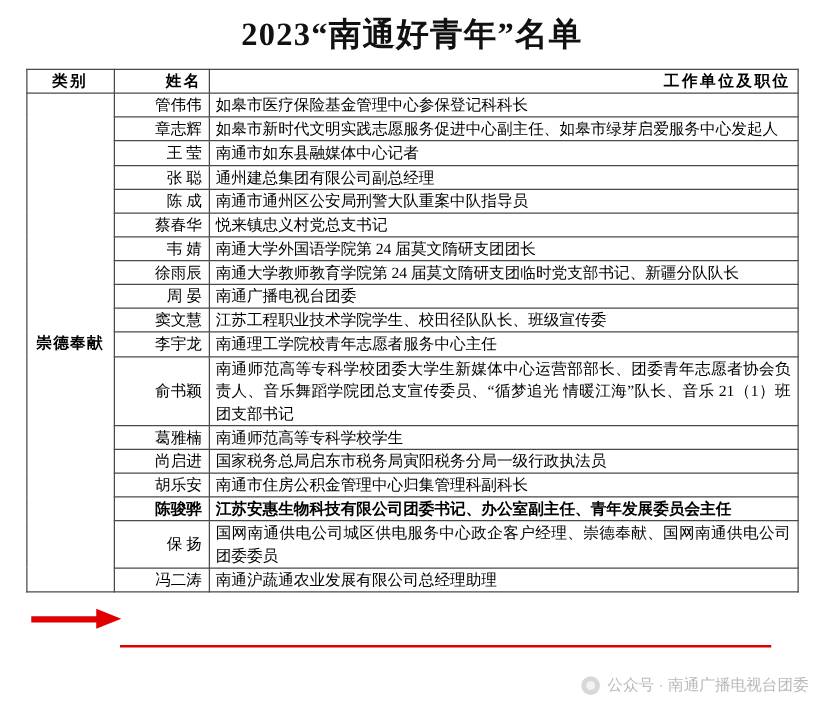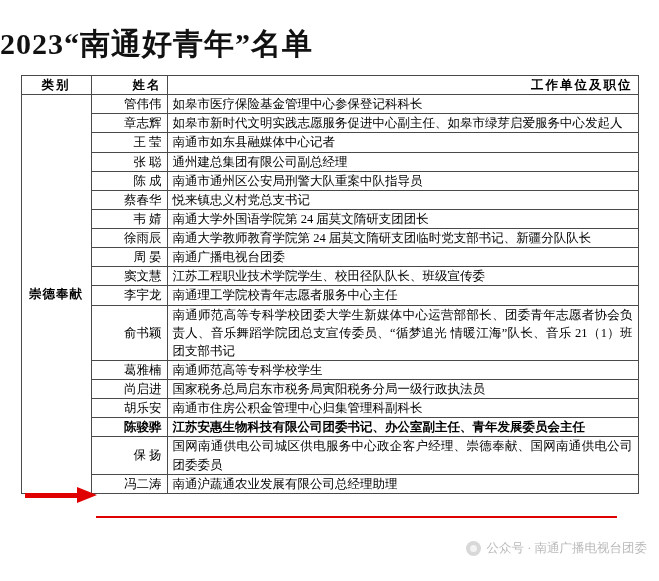--- a/index.html
+++ b/index.html
@@ -9,26 +9,26 @@
   }
   body {
     width: 659px;
     height: 581px;
     position: relative;
     font-family: "Liberation Serif", serif;
     color: #000000;
     overflow: hidden;
   }
   .page-title {
-    text-align: left;
+    text-align: center;
     font-family: "Liberation Serif", serif;
-    font-size: 30px;
+    font-size: 26px;
     font-weight: 700;
     letter-spacing: 1px;
-    padding-top: 24px;
+    padding-top: 10px;
     padding-bottom: 10px;
     color: #111;
   }
   table.roster {
     border-collapse: collapse;
     width: 617px;
     margin: 0 auto;
     table-layout: fixed;
   }
   table.roster td, table.roster th {
@@ -105,21 +105,21 @@
     background: #e00000;
   }
   .watermark {
     position: absolute;
     right: 12px;
     bottom: 24px;
     display: flex;
     align-items: center;
     gap: 6px;
     color: #b9b9b9;
-    font-family: Liberation Serif, serif;
+    font-family: Liberation Sans, sans-serif;
     font-size: 12.5px;
     white-space: nowrap;
   }
   .watermark .wm-logo {
     width: 15px;
     height: 15px;
     border-radius: 50%;
     background: #d8d8d8;
     position: relative;
     flex: 0 0 auto;

